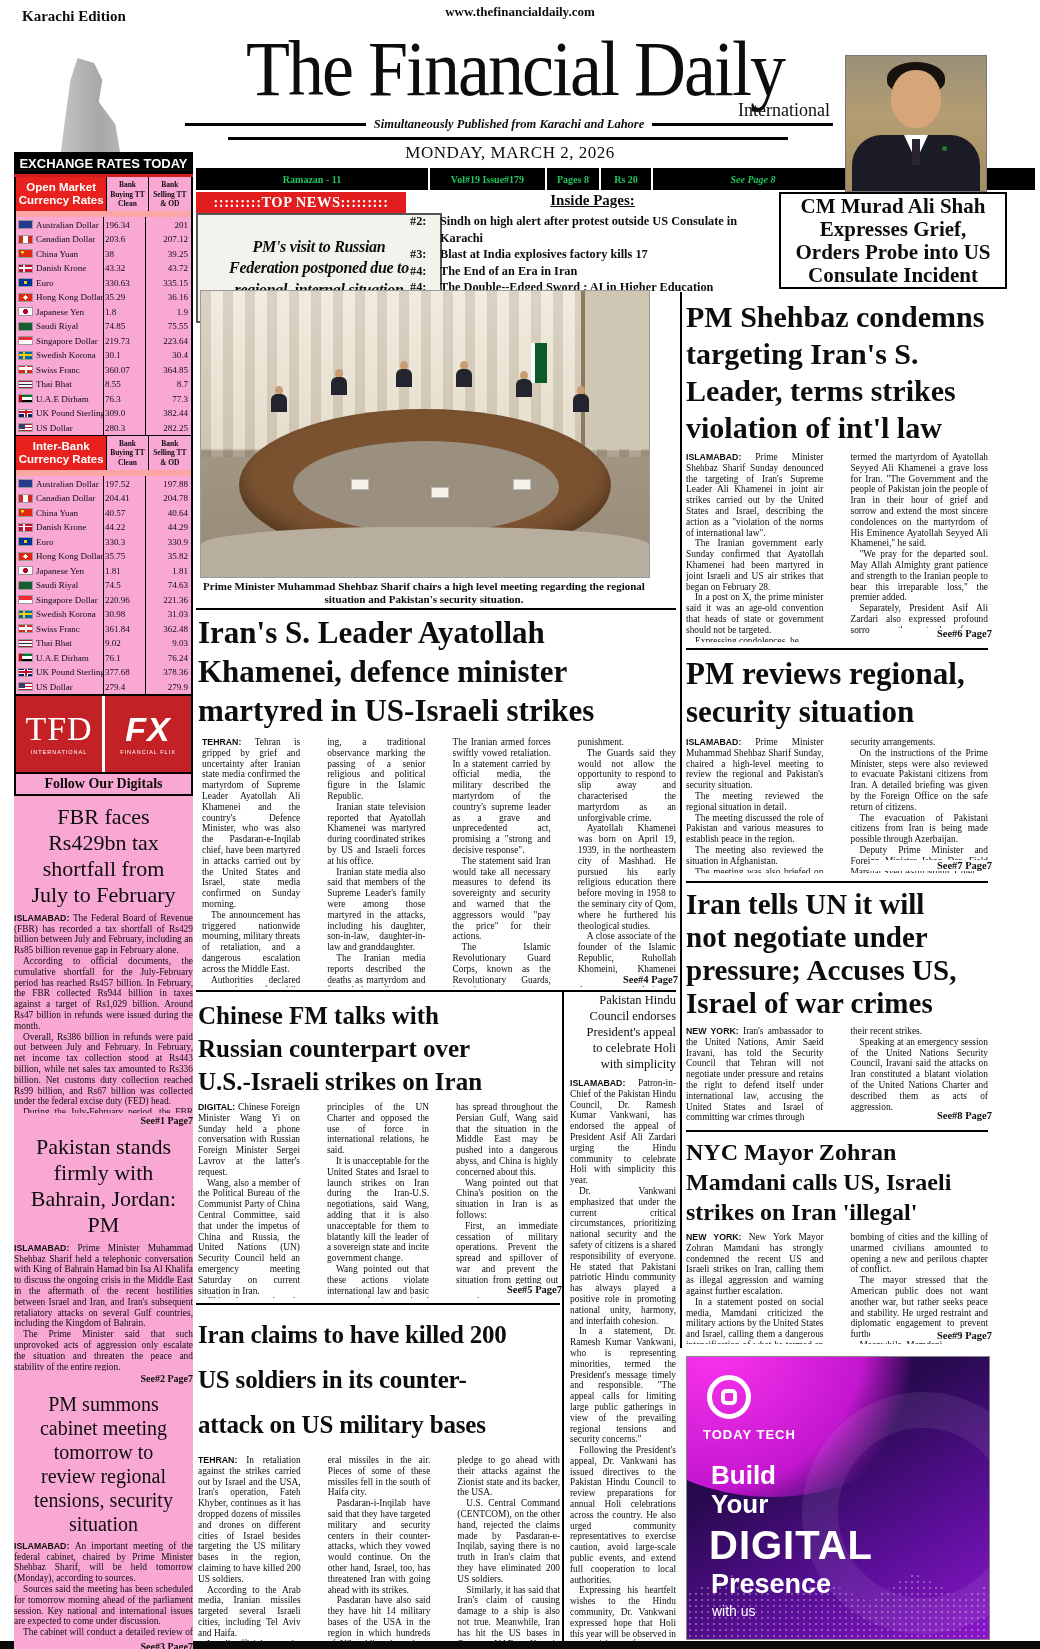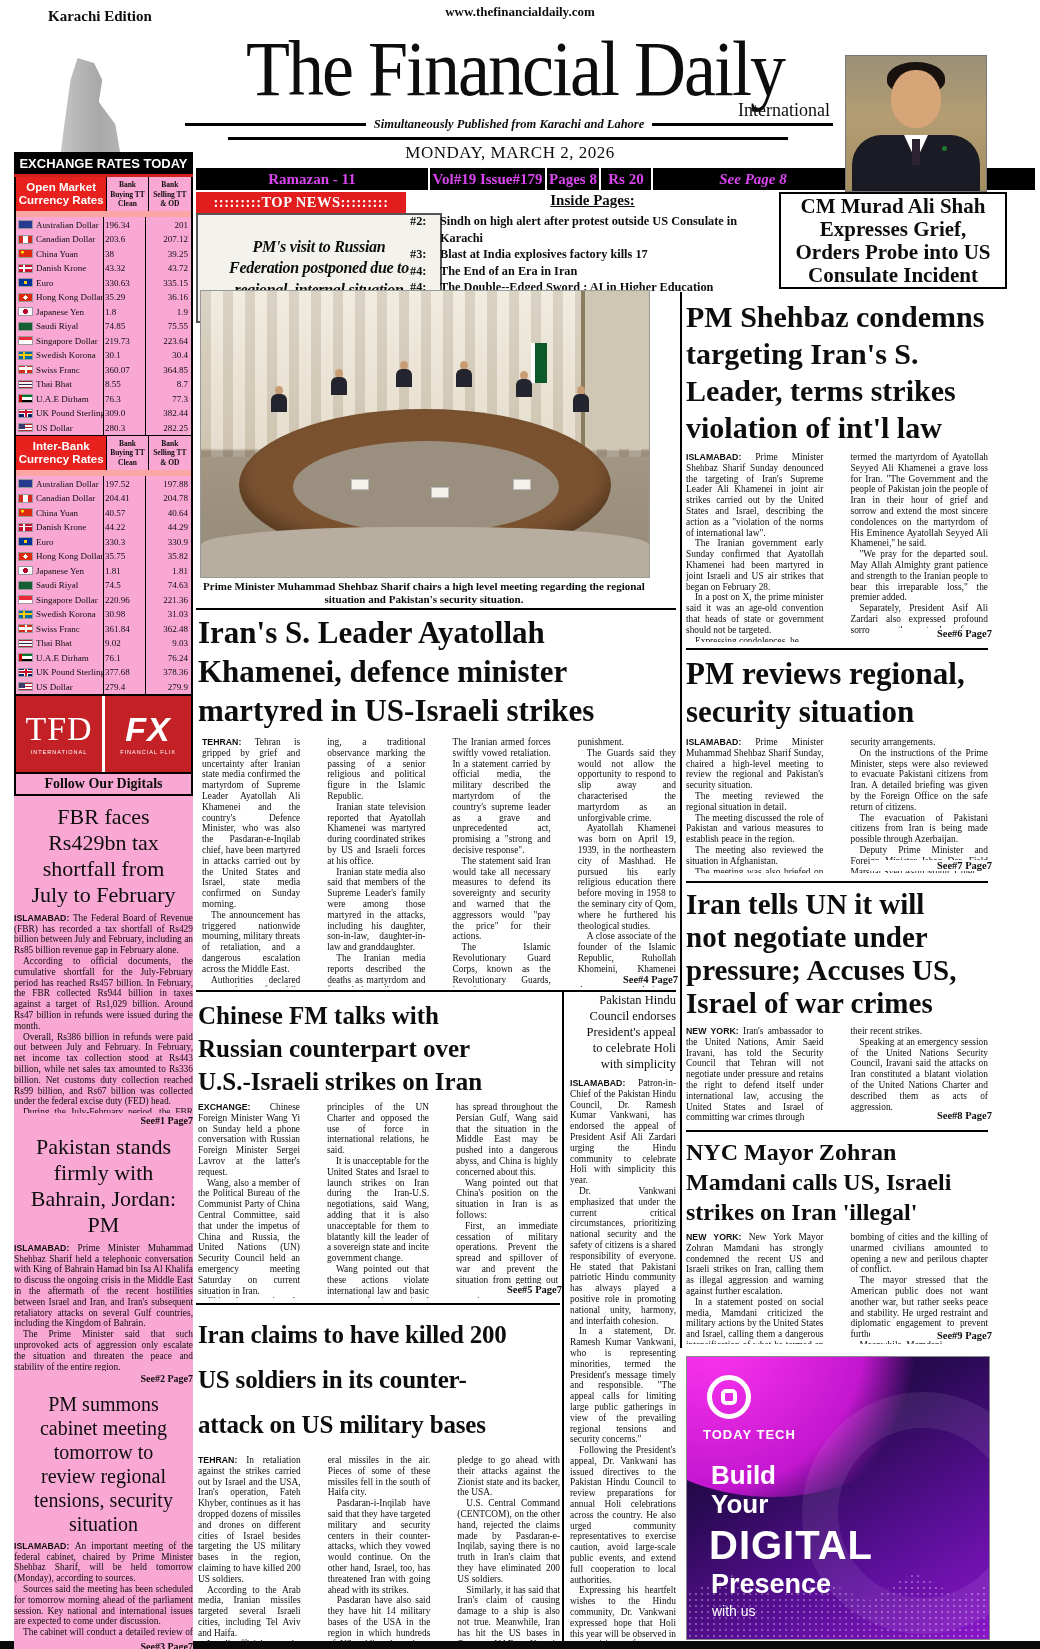--- a/index.html
+++ b/index.html
@@ -2,36 +2,36 @@
 <html><head>
 <meta charset="utf-8">
 <style>
   html,body{margin:0;padding:0;background:#888}
   #page{position:relative;width:1040px;height:1649px;margin:0 auto;background:#fff;
         font-family:"Liberation Serif",serif;color:#0d0d0d;overflow:hidden}
   .abs{position:absolute}
   .pre{white-space:pre-line}
 
   
-  .edition{position:absolute;left:48px;top:8px;font-size:15px;font-weight:bold}
+  .edition{position:absolute;left:22px;top:8px;font-size:15px;font-weight:bold}
   .website{position:absolute;left:370px;top:4px;width:300px;text-align:center;font-size:13px;font-weight:bold}
   .statue{position:absolute;left:28px;top:58px;width:118px;height:245px;z-index:0;
           background:linear-gradient(90deg,#dcdcdc,#a8a8a8 60%,#c4c4c4);
           clip-path:polygon(42% 0,56% 2%,63% 9%,60% 18%,74% 27%,80% 44%,76% 100%,18% 100%,22% 62%,30% 30%,36% 9%)}
   .masthead{position:absolute;left:150px;top:30px;width:730px;text-align:center;font-size:72px;line-height:1.02;
             letter-spacing:-2px;transform:scaleY(1.08);transform-origin:top;font-weight:500}
   .m-intl{position:absolute;left:620px;top:100px;width:210px;text-align:right;font-size:18px}
   .tagline-row{position:absolute;left:185px;top:117px;width:648px;display:flex;align-items:center;gap:8px}
   .tl-line{flex:1;height:3px;background:#000}
   .tagline{font-size:12.5px;font-weight:bold;font-style:italic;white-space:nowrap}
   .tl-below{position:absolute;left:228px;top:137px;width:560px;height:3px;background:#000}
   .pubdate{position:absolute;left:310px;top:143px;width:400px;text-align:center;font-size:17px;letter-spacing:.5px}
 
   .infobar{position:absolute;left:196px;top:168px;width:839px;height:22px;display:flex;z-index:1}
-  .ib-seg{background:#000;color:#d946ef;font-size:15px;font-weight:bold;display:flex;align-items:center;
+  .ib-seg{background:#000;color:#22c55e;font-size:10px;font-weight:bold;display:flex;align-items:center;
           justify-content:center;margin-right:2px;white-space:nowrap}
   .ib-1{width:232px}.ib-2{width:115px}.ib-3{width:52px}.ib-4{width:50px}.ib-5{width:200px;font-style:italic}
   .ib-6{flex:1;margin-right:0}
 
   
   .portrait{position:absolute;left:845px;top:55px;width:140px;height:135px;z-index:3;overflow:hidden;
             background:linear-gradient(180deg,#9a9078 0%,#b49d72 45%,#a58d62 100%);border:1px solid #777}
   .po-hair{position:absolute;left:41px;top:6px;width:58px;height:32px;border-radius:50% 50% 40% 40%;background:#17120e}
   .po-face{position:absolute;left:45px;top:14px;width:50px;height:58px;border-radius:48%;background:#d7a678}
   .po-suit{position:absolute;left:6px;bottom:0;width:128px;height:56px;background:#1a1b24;border-radius:30px 30px 0 0}
@@ -535,21 +535,21 @@
       </div>
     </div>
   <div class="abs see-abs see-iran">See#4 Page7</div>
 
   <div class="abs hr hr2"></div>
   <div class="abs h-chin pre">Chinese FM talks with
 Russian counterpart over
 U.S.-Israeli strikes on Iran</div>
   <div class="abs b-chin abody">
       <div class="acol">
-        <p class="para"><b class="dl">EXCHANGE: </b>Chinese Foreign Minister Wang Yi on Sunday held a phone conversation with Russian Foreign Minister Sergei Lavrov at the latter's request.</p>
+        <p class="para"><b class="dl">DIGITAL: </b>Chinese Foreign Minister Wang Yi on Sunday held a phone conversation with Russian Foreign Minister Sergei Lavrov at the latter's request.</p>
         <p class="para">Wang, also a member of the Political Bureau of the Communist Party of China Central Committee, said that under the impetus of China and Russia, the United Nations (UN) Security Council held an emergency meeting Saturday on current situation in Iran.</p>
         <p class="para">China has consistently upheld the purposes and</p>
       </div>
       <div class="acol">
         <p class="para">principles of the UN Charter and opposed the use of force in international relations, he said.</p>
         <p class="para">It is unacceptable for the United States and Israel to launch strikes on Iran during the Iran-U.S. negotiations, said Wang, adding that it is also unacceptable for them to blatantly kill the leader of a sovereign state and incite government change.</p>
         <p class="para">Wang pointed out that these actions violate international law and basic norms of international relations.</p>
         <p class="para">Noting that the escalation</p>
       </div>
       <div class="acol">

